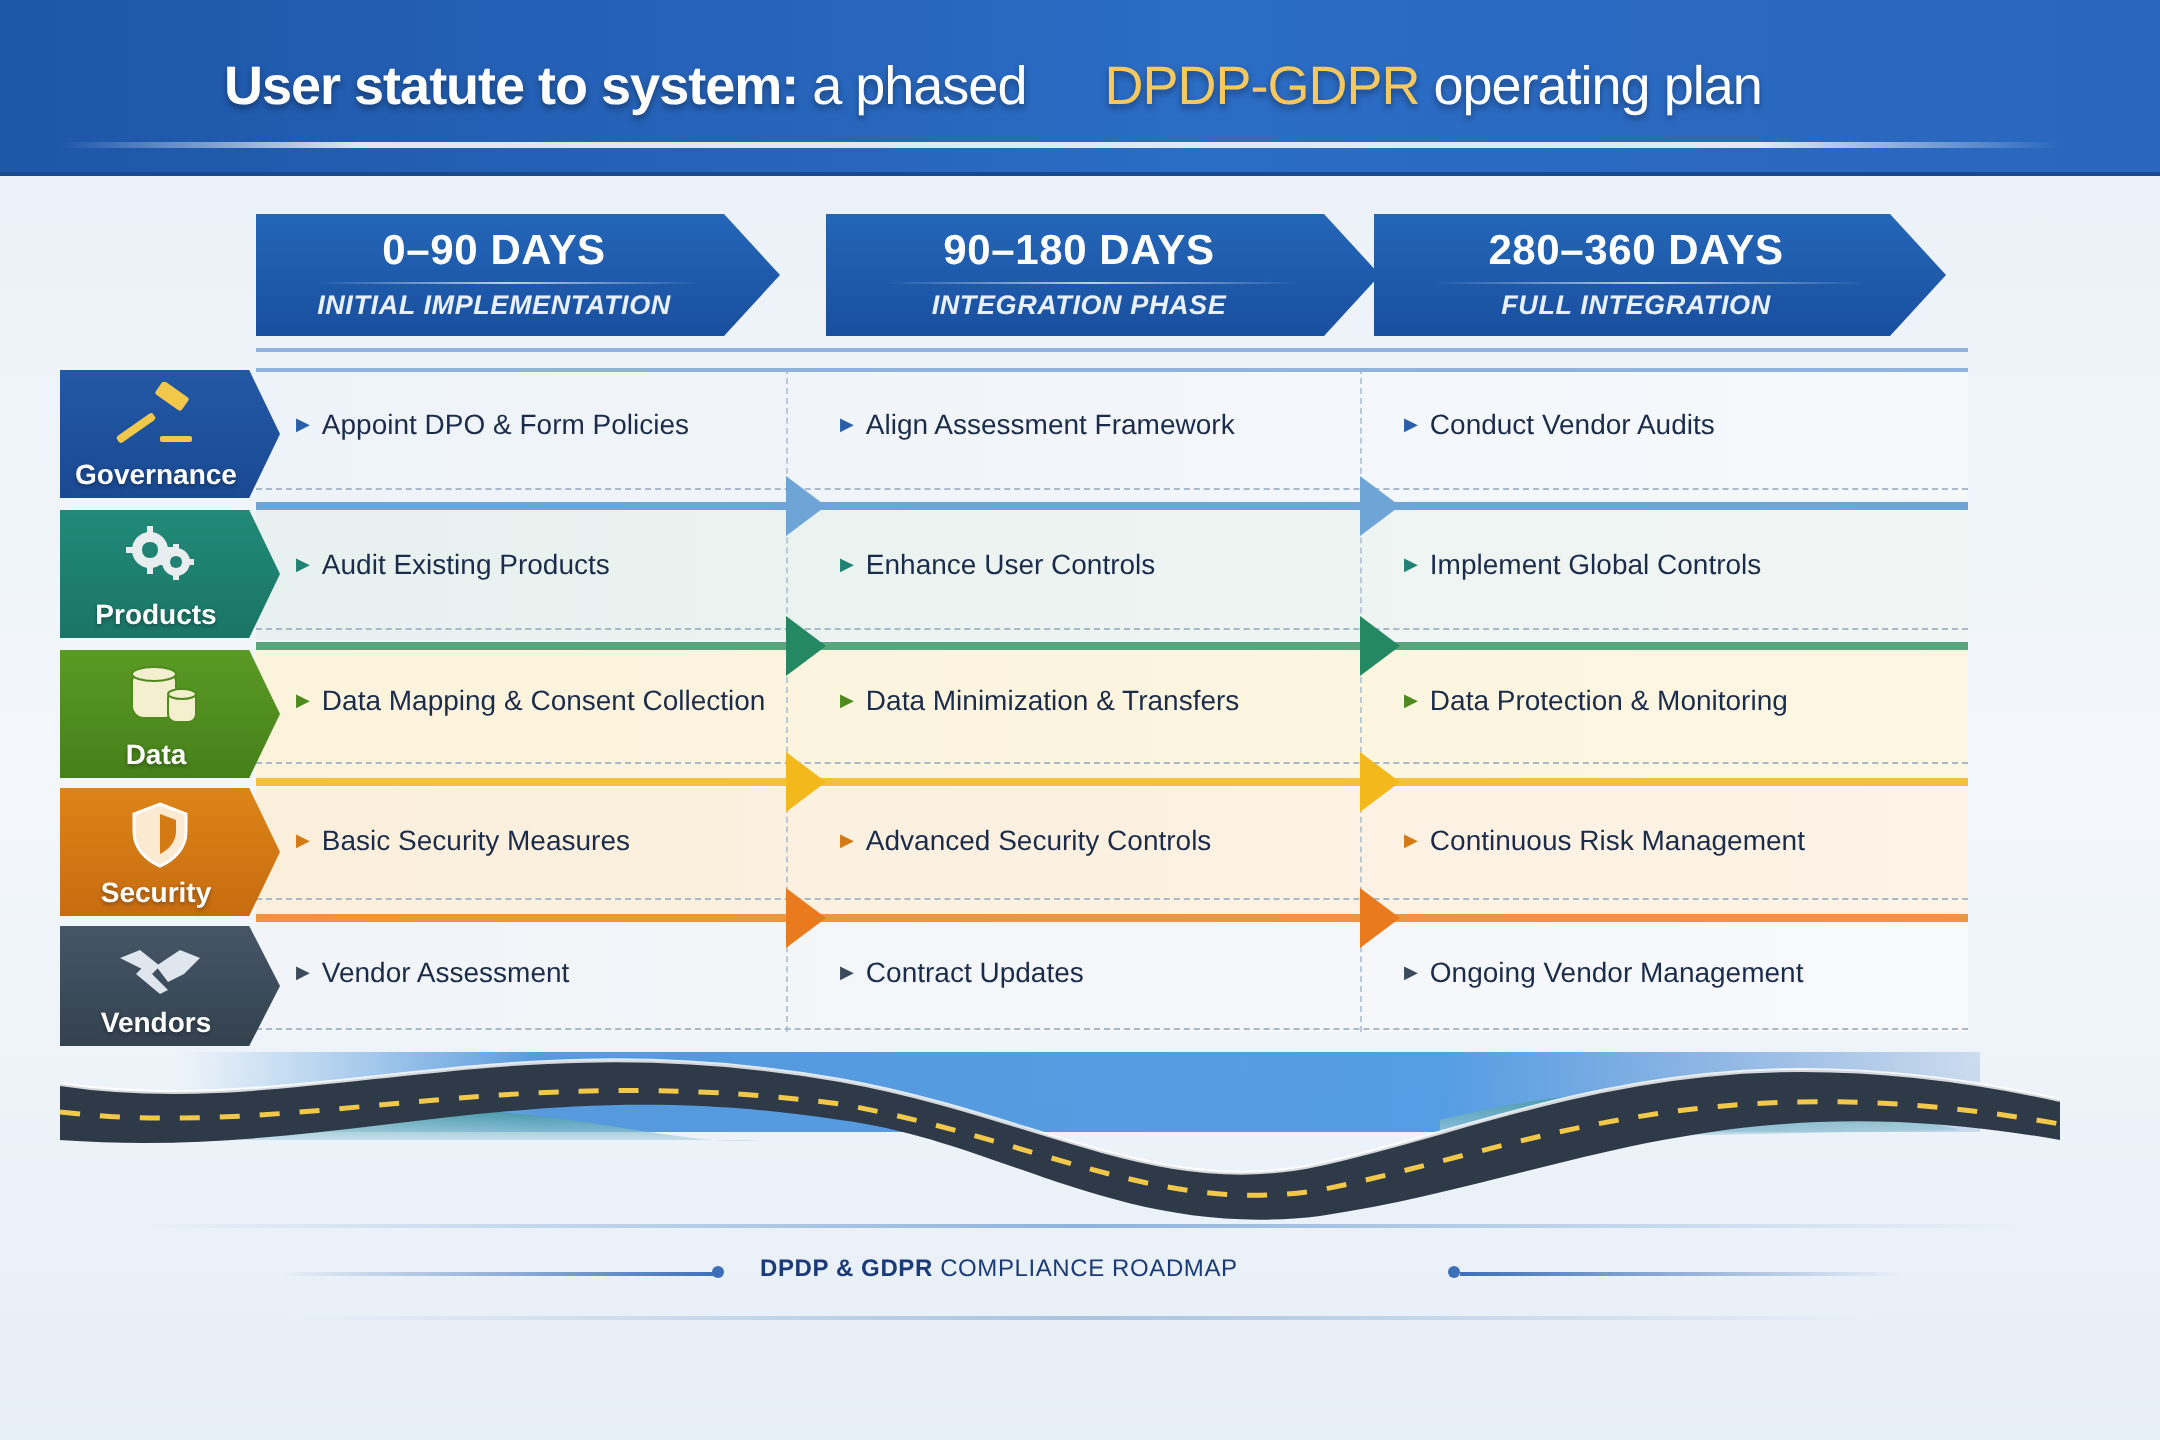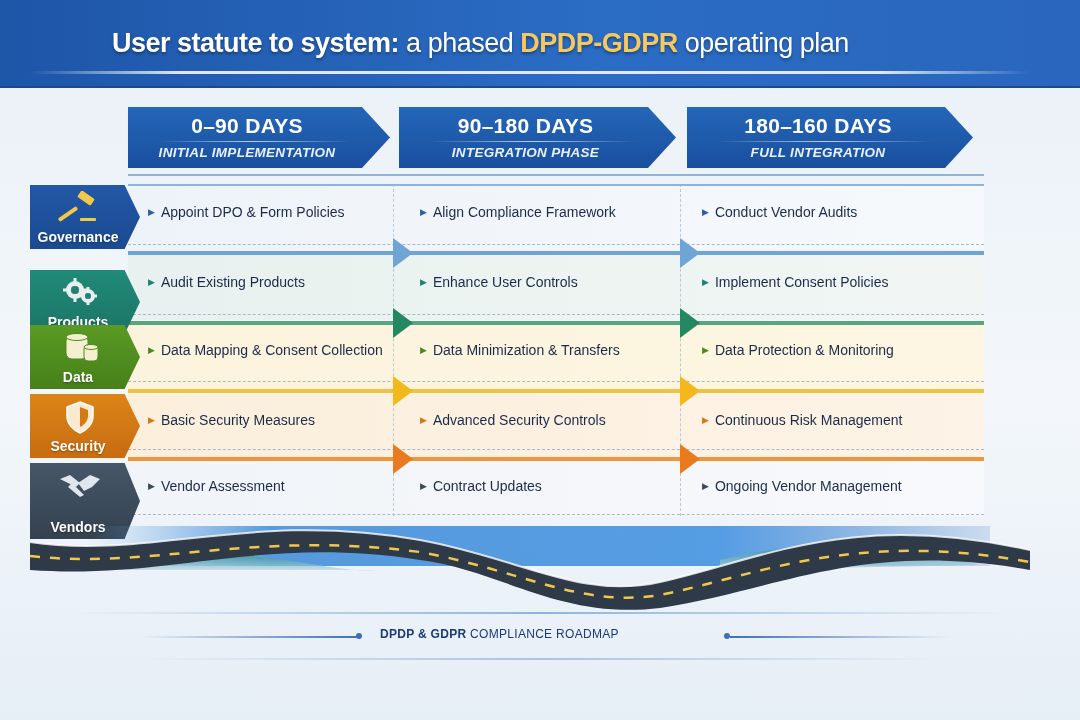--- a/index.html
+++ b/index.html
@@ -15,21 +15,21 @@
     border-bottom: 2px solid #1a4a8e;
   }
   .header .title {
     position: absolute; left: 112px; top: 28px;
     font-family: "Liberation Sans", sans-serif; font-weight: bold;
     font-size: 27px; color: #ffffff; letter-spacing: -0.5px;
     text-shadow: 0 2px 3px rgba(0,0,0,0.35);
     white-space: nowrap;
   }
   .header .title .light { font-weight: normal; }
-  .header .title .accent { color: #f5c860; font-weight: bold; }
+  .header .title .accent { color: #f5c860; font-weight: normal; margin-left: 32px; }
   .header .rule {
     position: absolute; left: 30px; top: 71px; width: 1000px; height: 3px;
     background: linear-gradient(90deg, rgba(255,255,255,0) 0%, rgba(255,255,255,0.85) 15%, rgba(255,255,255,0.85) 85%, rgba(255,255,255,0) 100%);
   }
 
   .phase {
     position: absolute; top: 107px; height: 61px;
     background: linear-gradient(180deg, #2466b8 0%, #1a4f9f 100%);
     clip-path: polygon(0 0, calc(100% - 28px) 0, 100% 50%, calc(100% - 28px) 100%, 0 100%);
     color: #fff; text-align: center;
@@ -80,27 +80,27 @@
     <span>User statute to system:</span><span class="light"> a phased </span><span class="accent">DPDP-GDPR</span><span class="light"> operating plan</span>
   </div>
   <div class="rule"></div>
 </div>
 
 <div class="phase" style="left:128px;width:262px;">
   <span class="days">0–90 DAYS</span>
   <span class="sep"></span>
   <span class="sub">INITIAL IMPLEMENTATION</span>
 </div>
-<div class="phase" style="left:399px;width:277px;">
+<div class="phase" style="left:413px;width:277px;">
   <span class="days">90–180 DAYS</span>
   <span class="sep"></span>
   <span class="sub">INTEGRATION PHASE</span>
 </div>
 <div class="phase" style="left:687px;width:286px;">
-  <span class="days">180–160 DAYS</span>
+  <span class="days">280–360 DAYS</span>
   <span class="sep"></span>
   <span class="sub">FULL INTEGRATION</span>
 </div>
 <div class="phase-rule" style="left:128px;width:856px;"></div>
 
 <div class="row-bg" style="top:184px;height:66px;background:linear-gradient(90deg,#eef3f9,#f6f9fc);"></div>
 <div class="row-bg" style="top:254px;height:66px;background:linear-gradient(90deg,#e8f1ef,#f1f6f4);"></div>
 <div class="row-bg" style="top:324px;height:66px;background:linear-gradient(90deg,#fbf3dc,#fdf6e2);"></div>
 <div class="row-bg" style="top:394px;height:64px;background:linear-gradient(90deg,#fbefdc,#fdf3e6);"></div>
 <div class="row-bg" style="top:462px;height:54px;background:linear-gradient(90deg,#f1f4f8,#f7f9fc);"></div>
@@ -131,21 +131,21 @@
 <div class="cat" style="top:185px;background:linear-gradient(180deg,#2358a6,#1a4a92);">
   <svg class="icon" viewBox="0 0 44 34">
     <g fill="#f2c84b">
       <rect x="20" y="3" width="16" height="8" rx="1.5" transform="rotate(35 28 7)"></rect>
       <rect x="8" y="12" width="4" height="22" rx="1.5" transform="rotate(55 10 23)"></rect>
       <rect x="22" y="27" width="16" height="3" rx="1"></rect>
     </g>
   </svg>
   <span class="label">Governance</span>
 </div>
-<div class="cat" style="top:270px;background:linear-gradient(180deg,#218a78,#1b7566);">
+<div class="cat" style="top:255px;background:linear-gradient(180deg,#218a78,#1b7566);">
   <svg class="icon" viewBox="0 0 44 34">
     <g fill="#e8eef0">
       <circle cx="17" cy="14" r="9"></circle>
       <circle cx="30" cy="20" r="7"></circle>
     </g>
     <g fill="#1f8272">
       <circle cx="17" cy="14" r="4"></circle>
       <circle cx="30" cy="20" r="3"></circle>
     </g>
     <g stroke="#e8eef0" stroke-width="3">
@@ -172,55 +172,55 @@
   </svg>
   <span class="label">Data</span>
 </div>
 <div class="cat" style="top:394px;background:linear-gradient(180deg,#dd8418,#c76c10);">
   <svg class="icon" viewBox="0 0 44 34">
     <path d="M22 2 L35 7 V16 C35 24 29 30 22 33 C15 30 9 24 9 16 V7 Z" fill="#fbe9d2" stroke="#fff" stroke-width="1.5"></path>
     <path d="M22 7 L30 10 V16 C30 21 26 25 22 27 Z" fill="#d47a14"></path>
   </svg>
   <span class="label">Security</span>
 </div>
-<div class="cat" style="top:463px;height:76px;background:linear-gradient(180deg,#465668,#34424f);">
+<div class="cat" style="top:463px;height:60px;background:linear-gradient(180deg,#465668,#34424f);">
   <svg class="icon" viewBox="0 0 44 34">
     <g fill="#dfe6ee">
       <path d="M2 10 L12 6 L22 14 L18 18 Z"></path>
       <path d="M42 10 L32 6 L20 14 L26 22 L34 18 Z"></path>
       <path d="M14 14 L26 26 L22 28 L10 18 Z"></path>
     </g>
   </svg>
   <span class="label">Vendors</span>
 </div>
 
 <div class="item" style="left:148px;top:204px;">
     <span class="bullet" style="color:#2a5ea8;">▶</span>
     <span>Appoint DPO &amp; Form Policies</span>
   </div>
 <div class="item" style="left:420px;top:204px;">
     <span class="bullet" style="color:#2a5ea8;">▶</span>
-    <span>Align Compliance Framework</span>
+    <span>Align Assessment Framework</span>
   </div>
 <div class="item" style="left:702px;top:204px;">
     <span class="bullet" style="color:#2a5ea8;">▶</span>
     <span>Conduct Vendor Audits</span>
   </div>
 
 <div class="item" style="left:148px;top:274px;">
     <span class="bullet" style="color:#1f8272;">▶</span>
     <span>Audit Existing Products</span>
   </div>
 <div class="item" style="left:420px;top:274px;">
     <span class="bullet" style="color:#1f8272;">▶</span>
     <span>Enhance User Controls</span>
   </div>
 <div class="item" style="left:702px;top:274px;">
     <span class="bullet" style="color:#1f8272;">▶</span>
-    <span>Implement Consent Policies</span>
+    <span>Implement Global Controls</span>
   </div>
 
 <div class="item" style="left:148px;top:342px;">
     <span class="bullet" style="color:#4f8a1f;">▶</span>
     <span>Data Mapping &amp; Consent Collection</span>
   </div>
 <div class="item" style="left:420px;top:342px;">
     <span class="bullet" style="color:#4f8a1f;">▶</span>
     <span>Data Minimization &amp; Transfers</span>
   </div>

